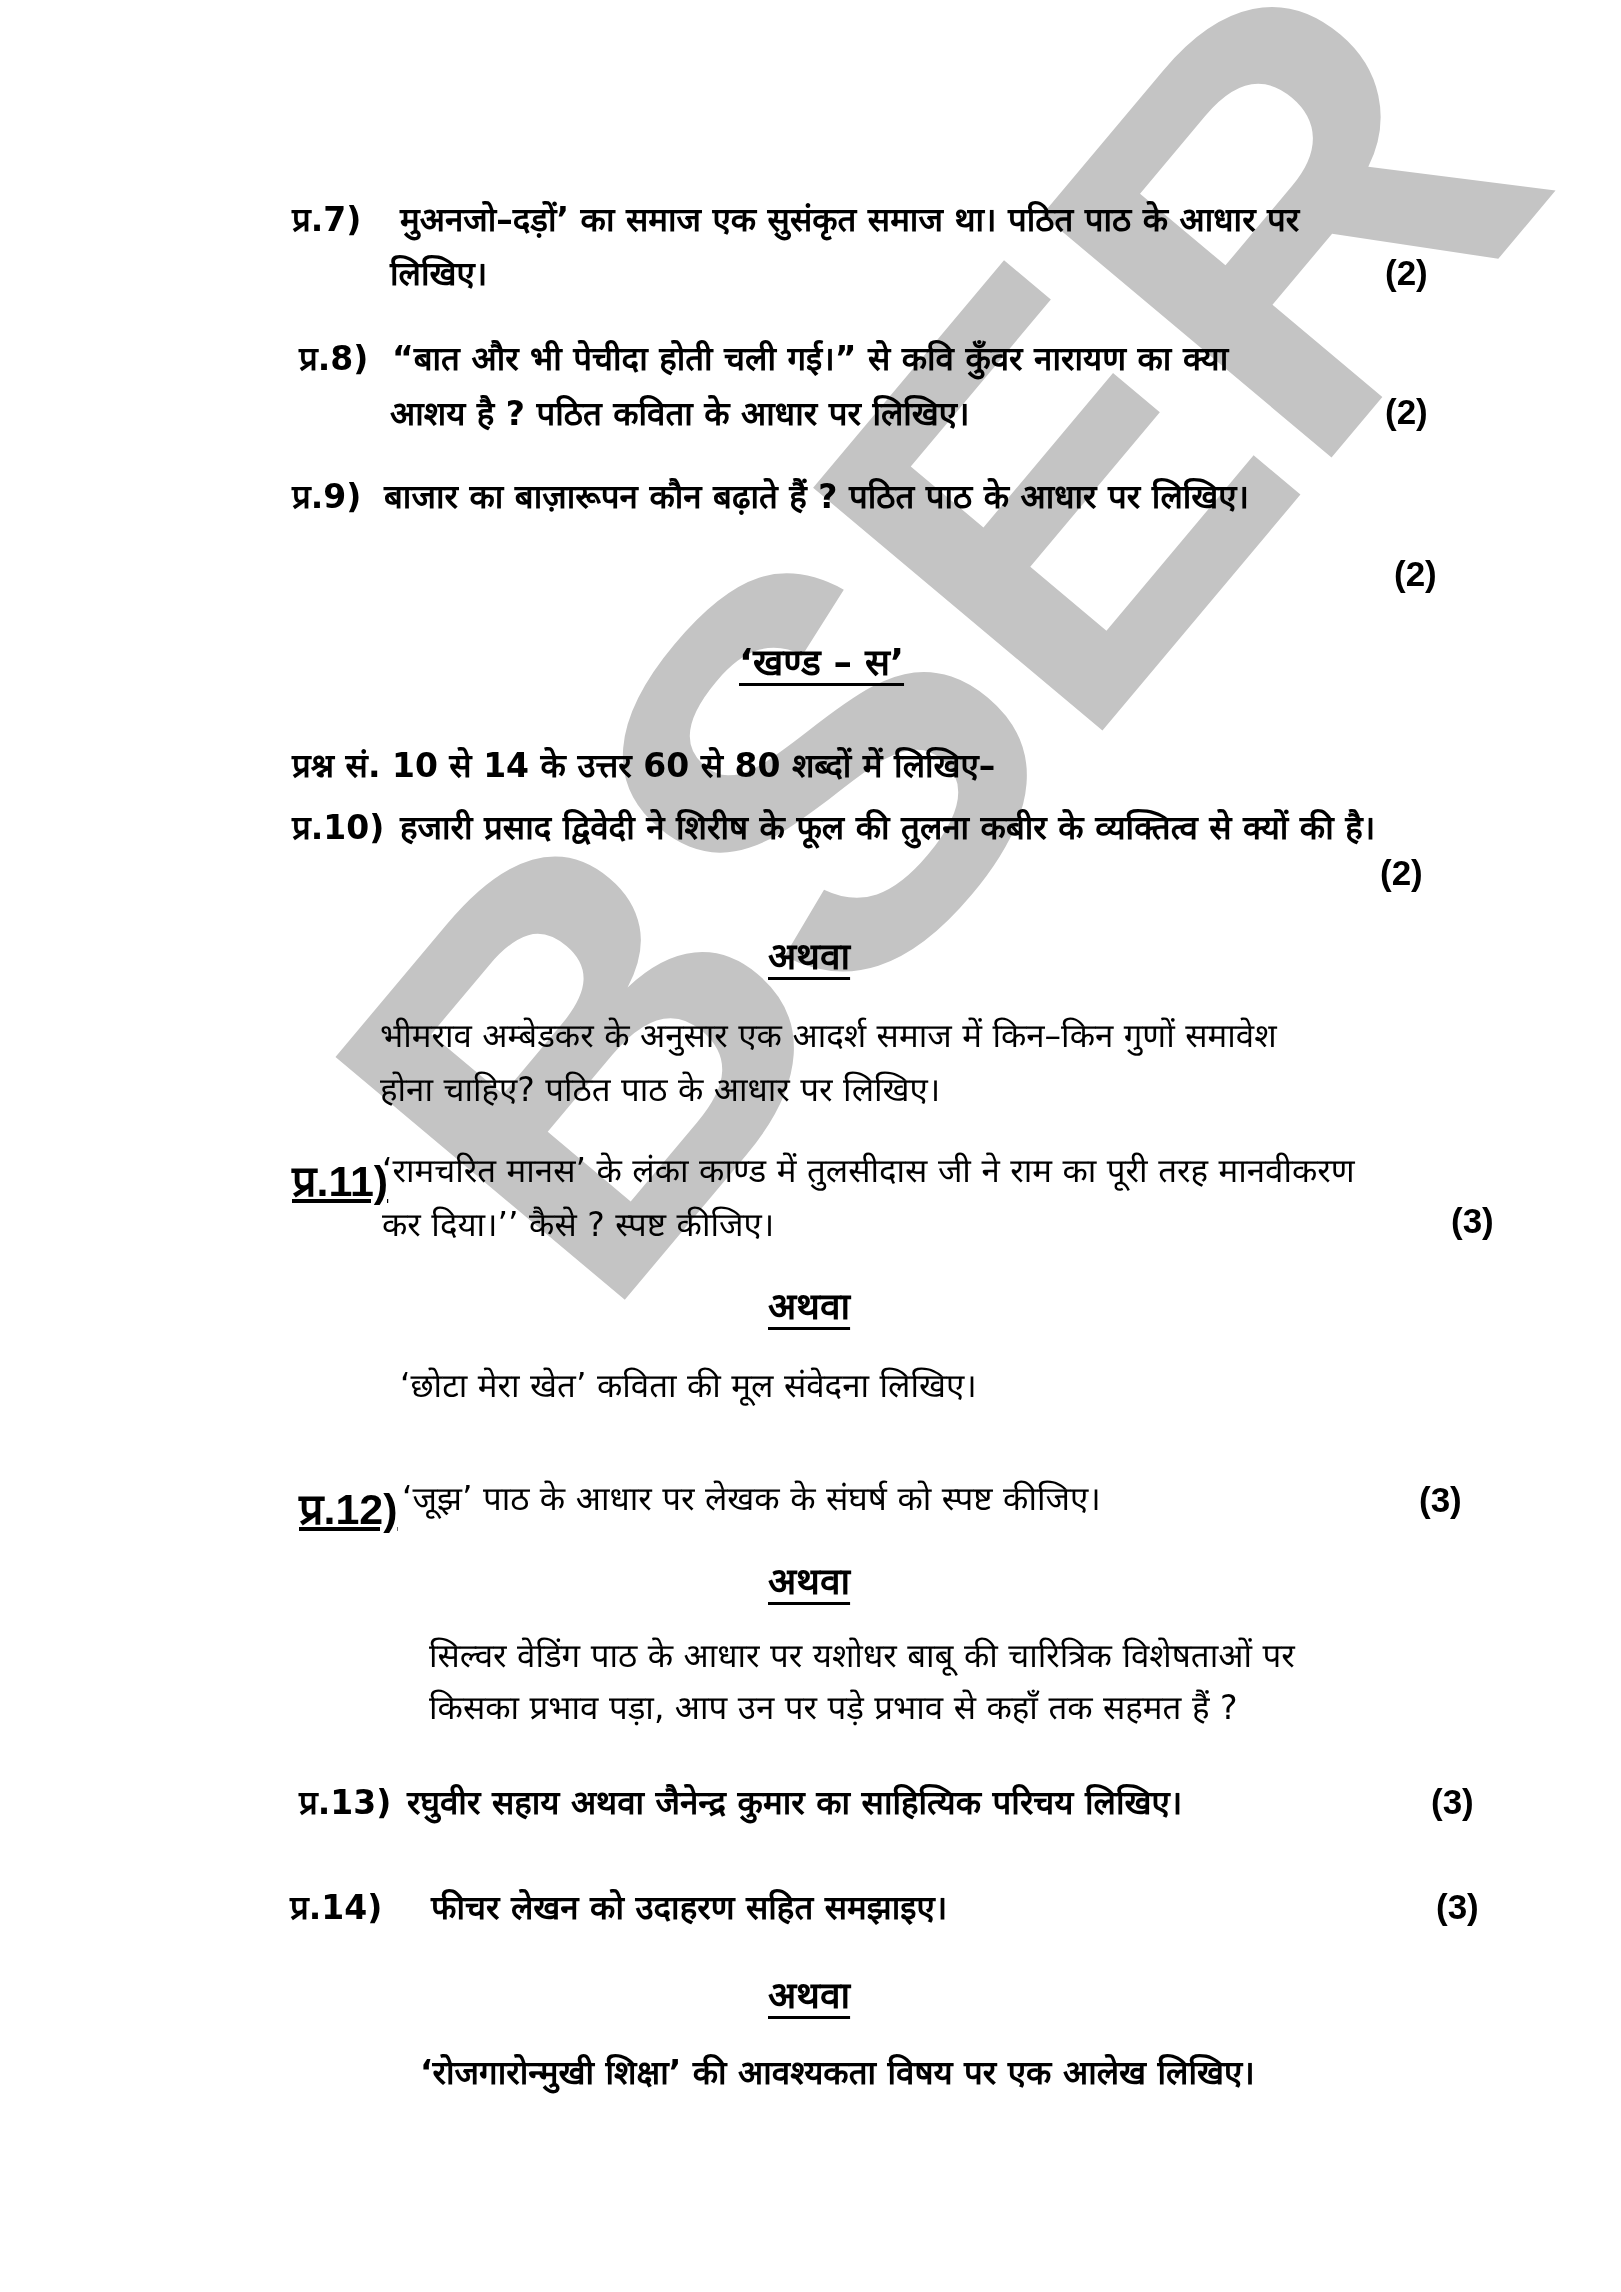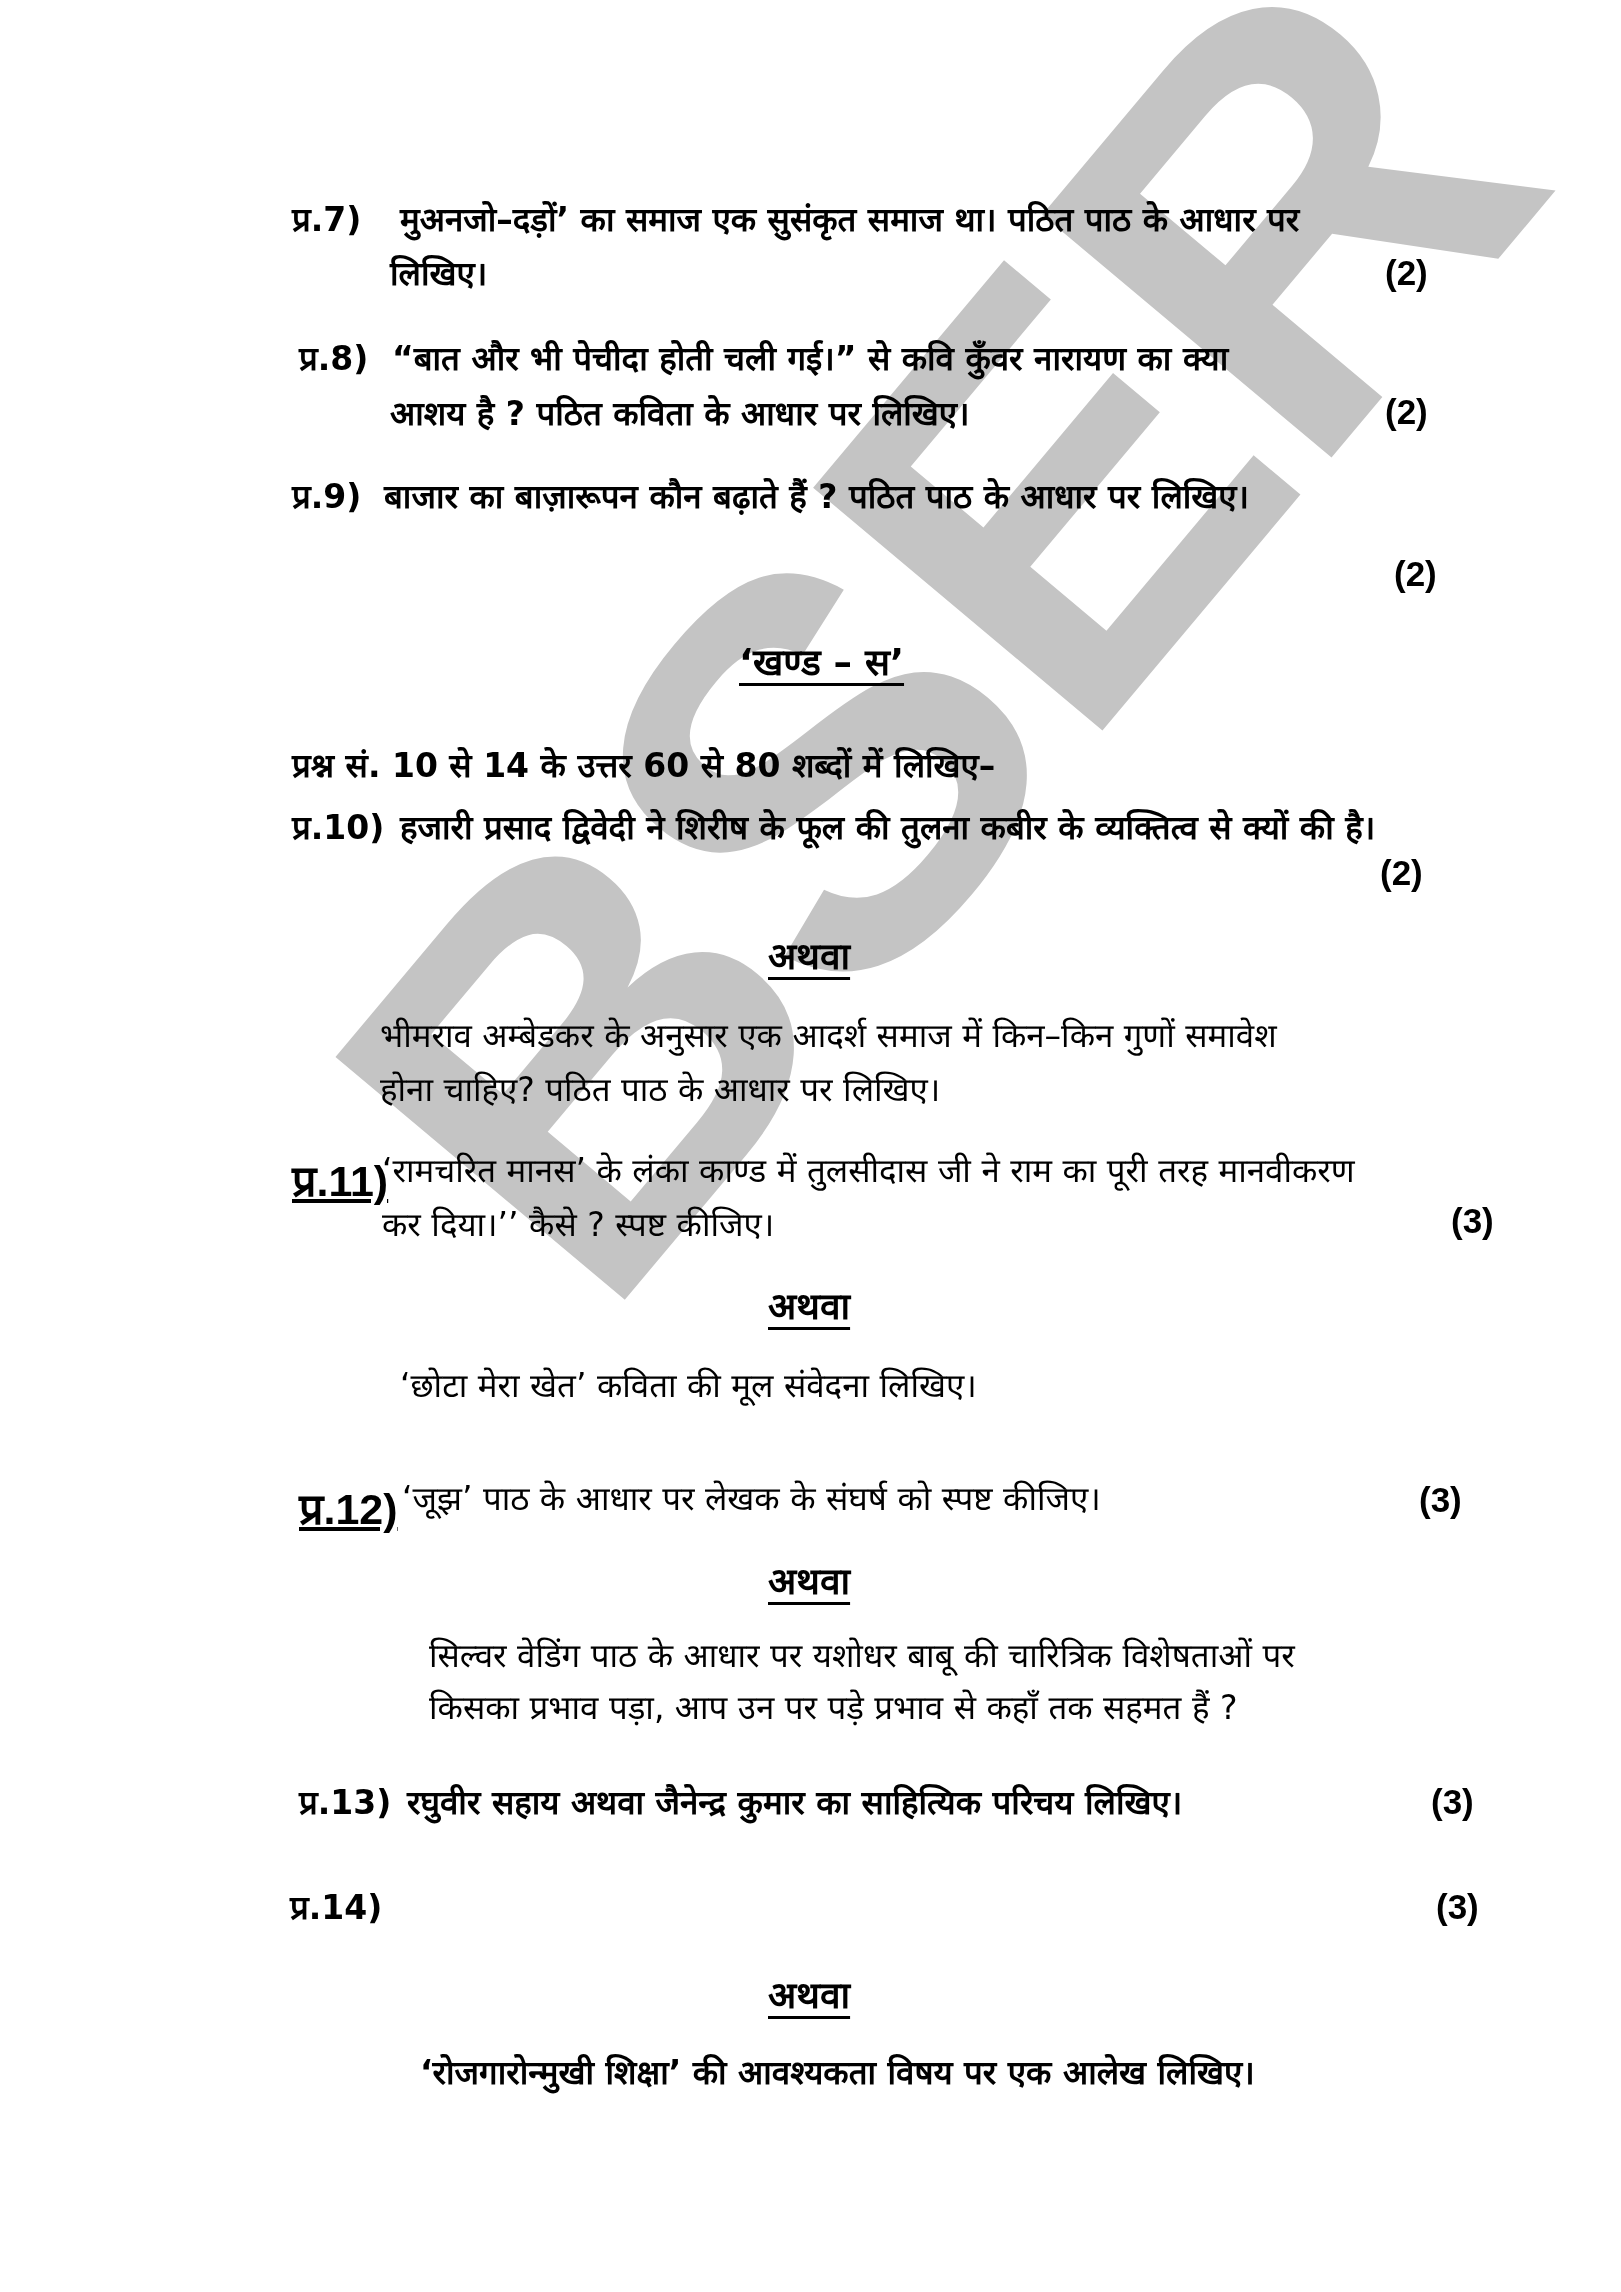--- a/index.html
+++ b/index.html
@@ -68,19 +68,20 @@
 
   <div class="abs heading" style="left:768px; top:1554px;">अथवा</div>
   <div class="abs normal" style="left:429px; top:1632px;">सिल्वर वेडिंग पाठ के आधार पर यशोधर बाबू की चारित्रिक विशेषताओं पर</div>
   <div class="abs normal" style="left:429px; top:1684px;">किसका प्रभाव पड़ा, आप उन पर पड़े प्रभाव से कहाँ तक सहमत हैं ?</div>
 
   <div class="abs q" style="left:299px; top:1779px;">प्र.13)</div>
   <div class="abs q" style="left:407px; top:1779px;">रघुवीर सहाय अथवा जैनेन्द्र कुमार का साहित्यिक परिचय लिखिए।</div>
   <div class="abs marks" style="left:1431px; top:1782px;">(3)</div>
 
   <div class="abs q" style="left:290px; top:1884px;">प्र.14)</div>
+  <div class="abs q" style="left:431px; top:1884px;">फीचर लेखन को उदाहरण सहित समझाइए।</div>
   <div class="abs marks" style="left:1436px; top:1887px;">(3)</div>
 
   <div class="abs heading" style="left:768px; top:1968px;">अथवा</div>
   <div class="abs q" style="left:420px; top:2049px;">‘रोजगारोन्मुखी शिक्षा’ की आवश्यकता विषय पर एक आलेख लिखिए।</div>
 
 </div>
 
 
 </body></html>

